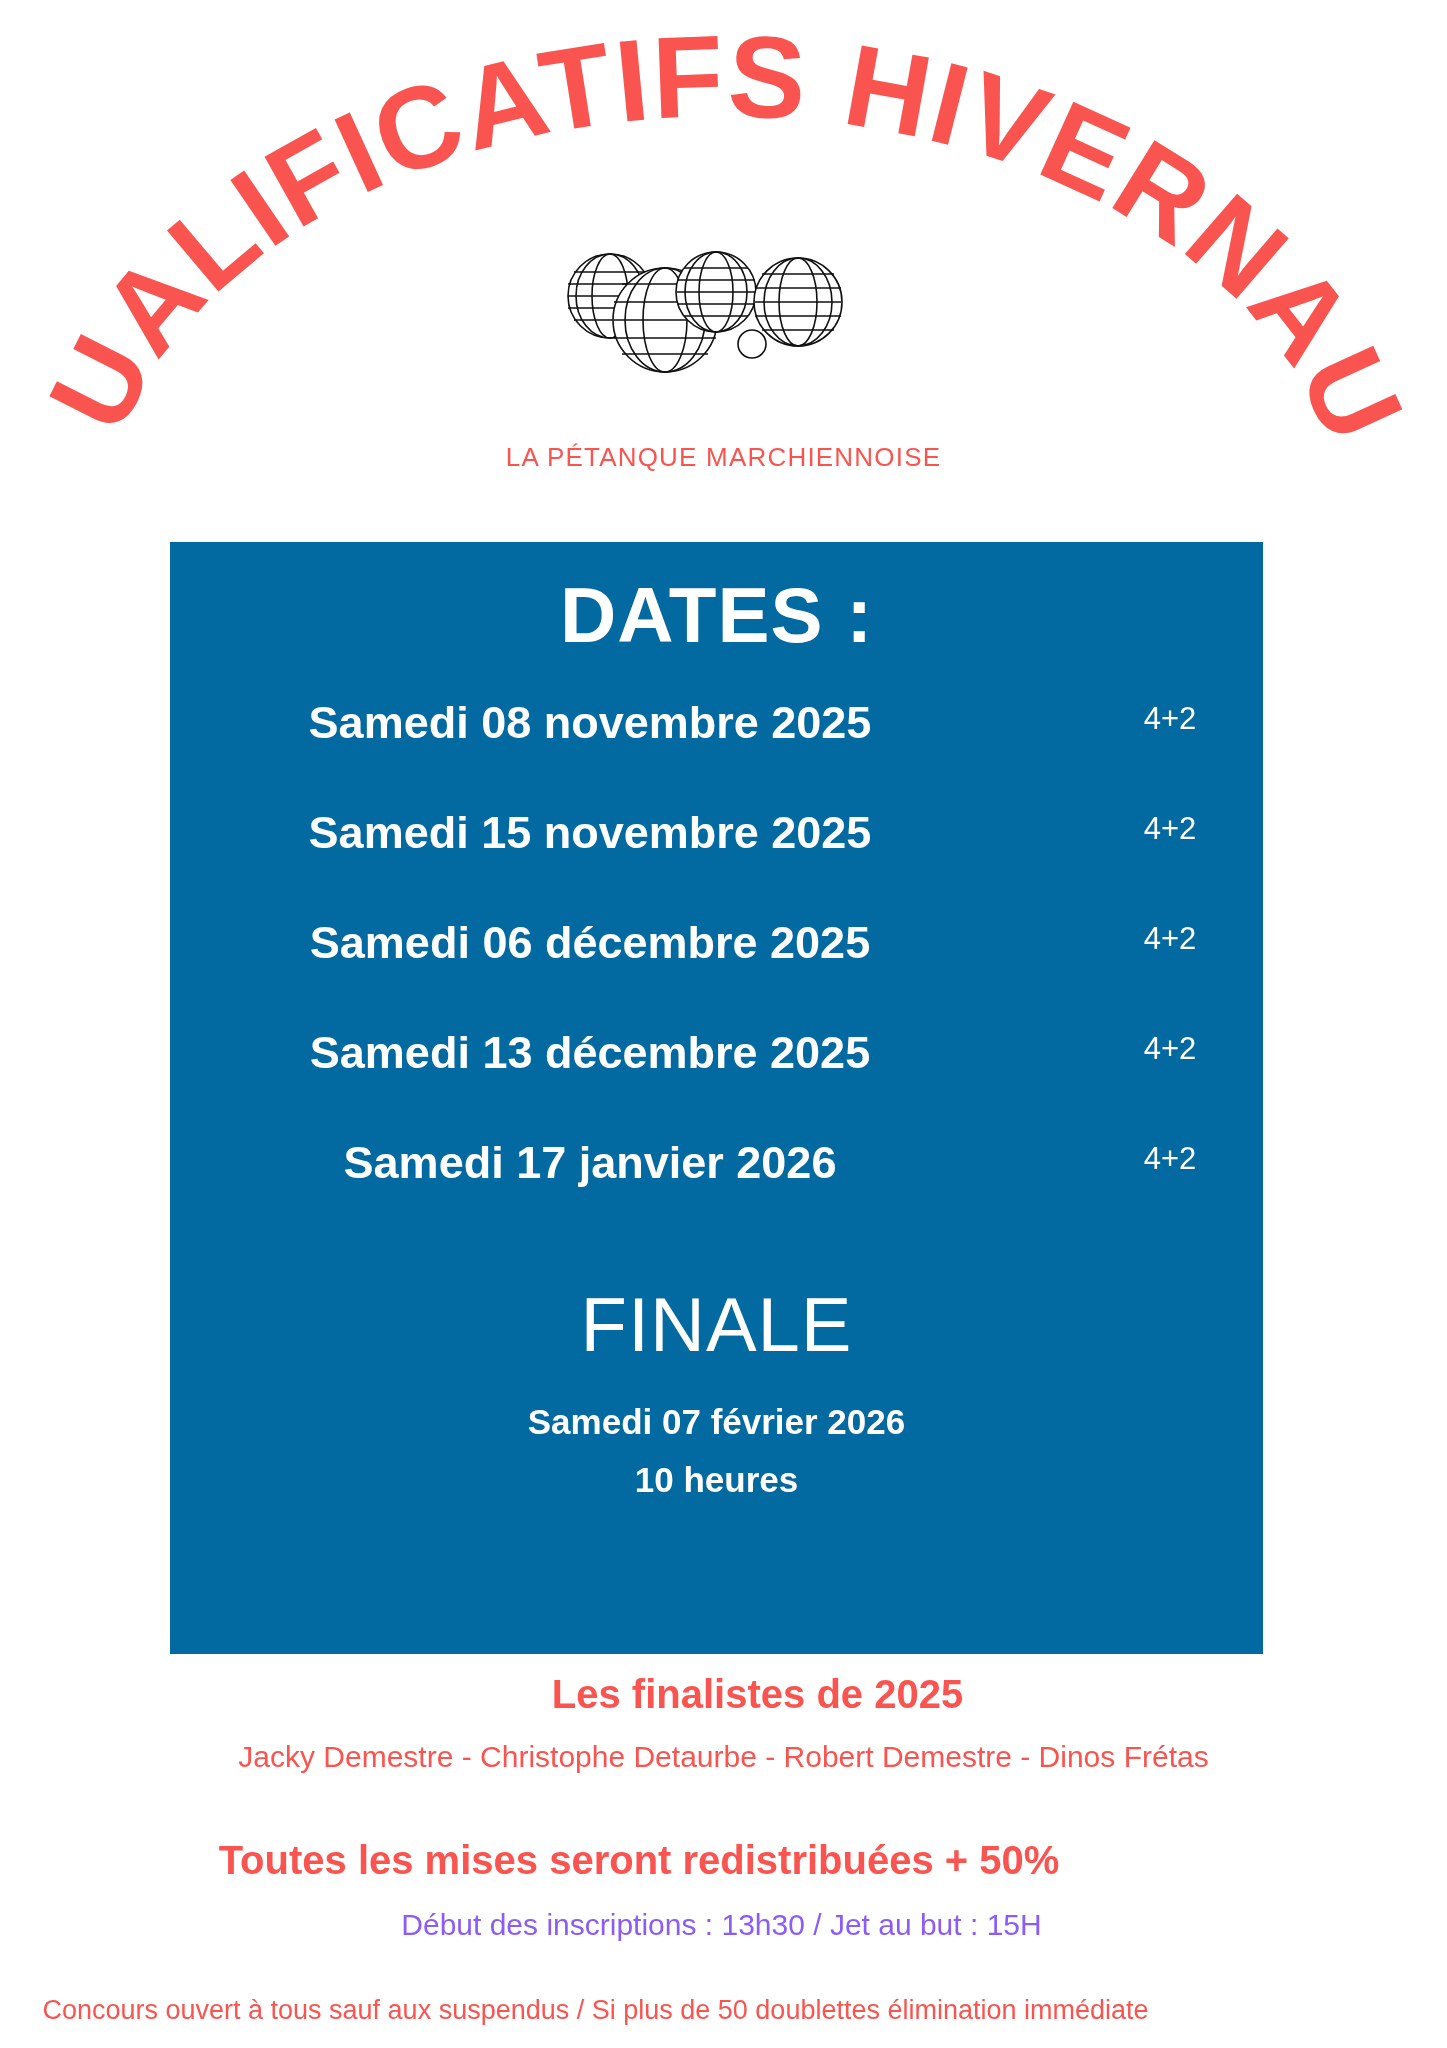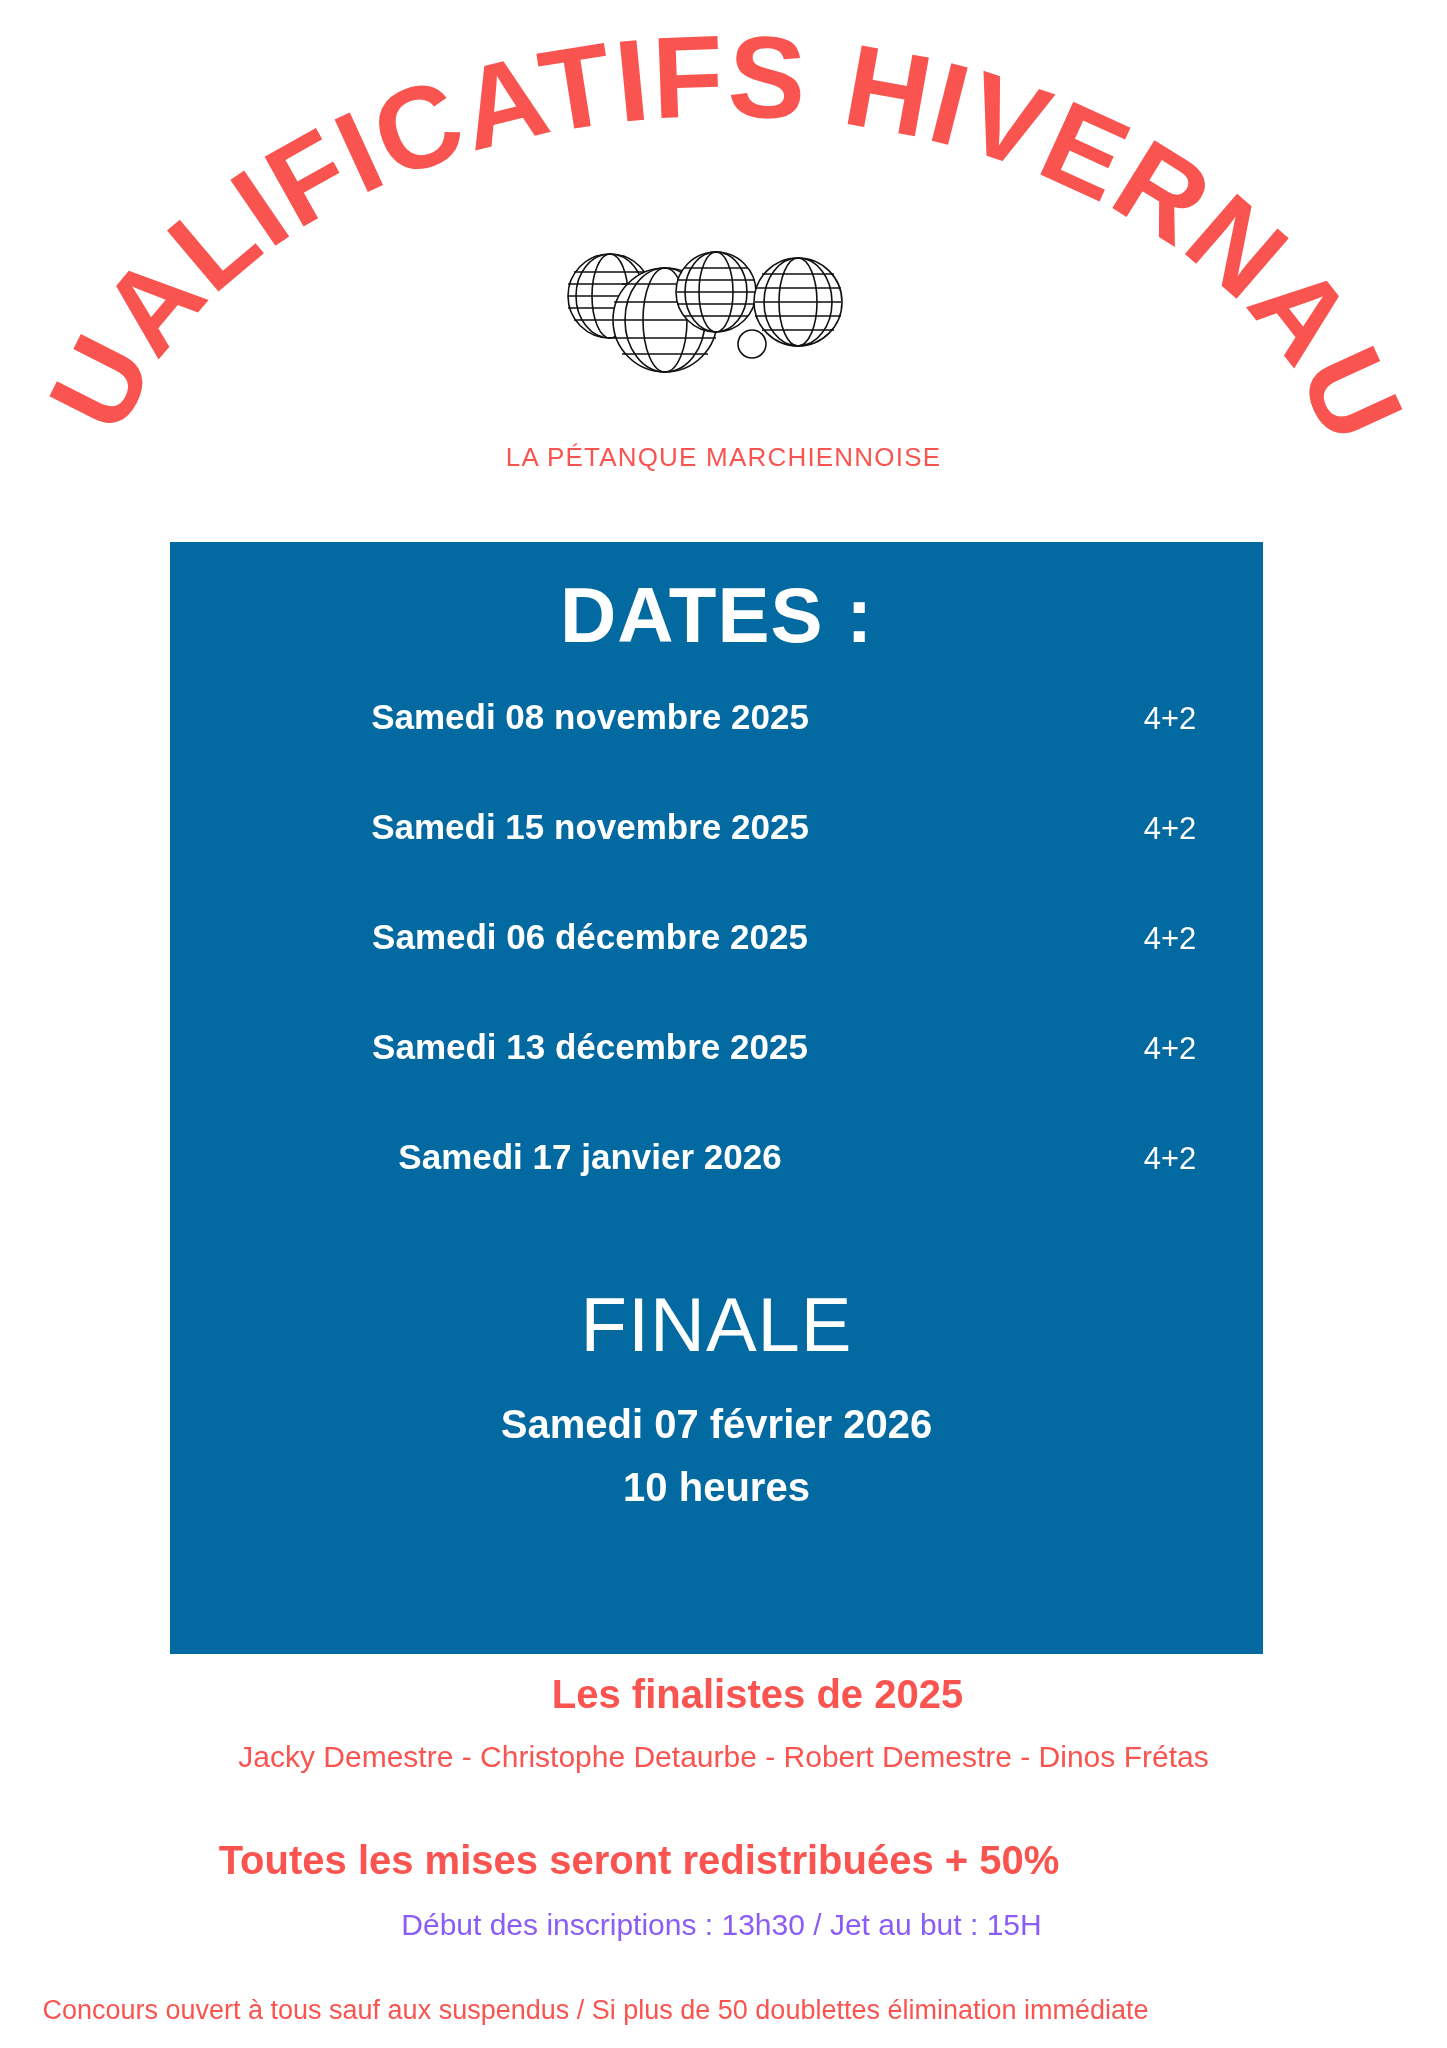--- a/index.html
+++ b/index.html
@@ -91,21 +91,21 @@
   .date-row {
     position: relative;
     height: 110px;
   }
   .date-label {
     position: absolute;
     left: 0;
     width: 840px;
     text-align: center;
     color: #ffffff;
-    font-size: 35px;
+    font-size: 45px;
     font-weight: bold;
     top: 12px;
   }
   .date-qty {
     position: absolute;
     left: 1000px;
     top: 16px;
     color: #ffffff;
     font-size: 31px;
     font-weight: normal;
@@ -117,21 +117,21 @@
     color: #ffffff;
     font-size: 76px;
     font-weight: normal;
     margin-top: 46px;
     letter-spacing: 1px;
   }
   .finale-date,
   .finale-time {
     text-align: center;
     color: #ffffff;
-    font-size: 40px;
+    font-size: 35px;
     font-weight: bold;
   }
   .finale-date { margin-top: 34px; }
   .finale-time { margin-top: 18px; }
 
   
   .finalists-title {
     position: absolute;
     top: 1672px;
     left: 0;

